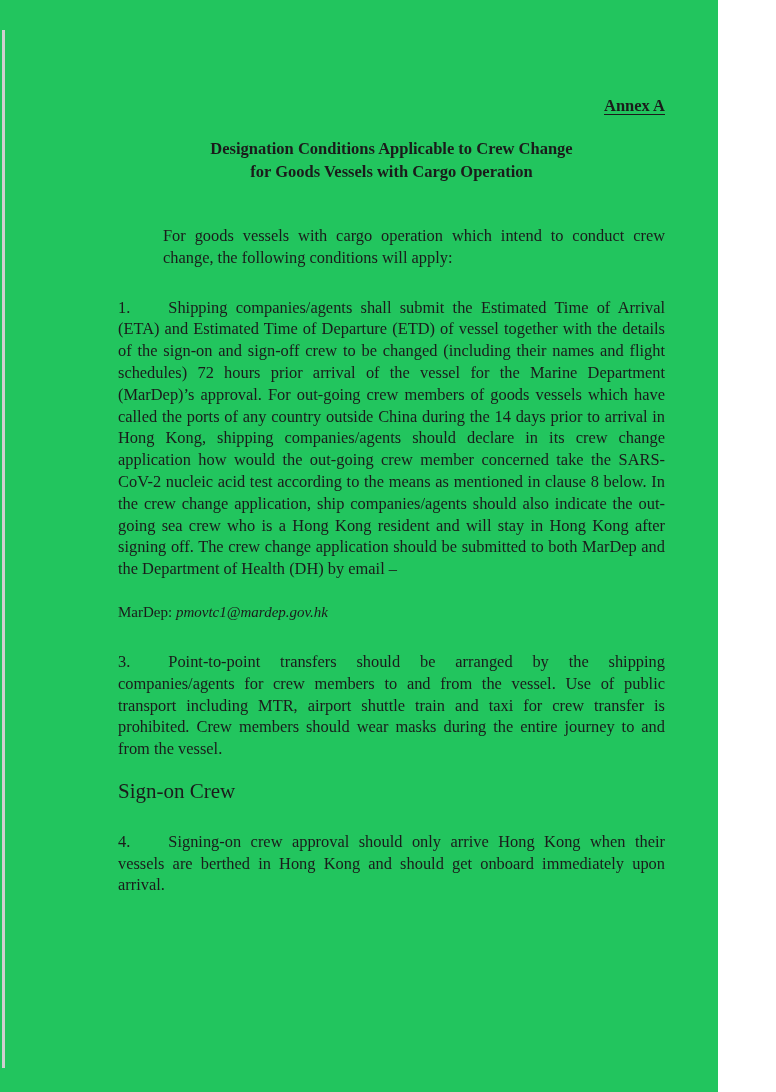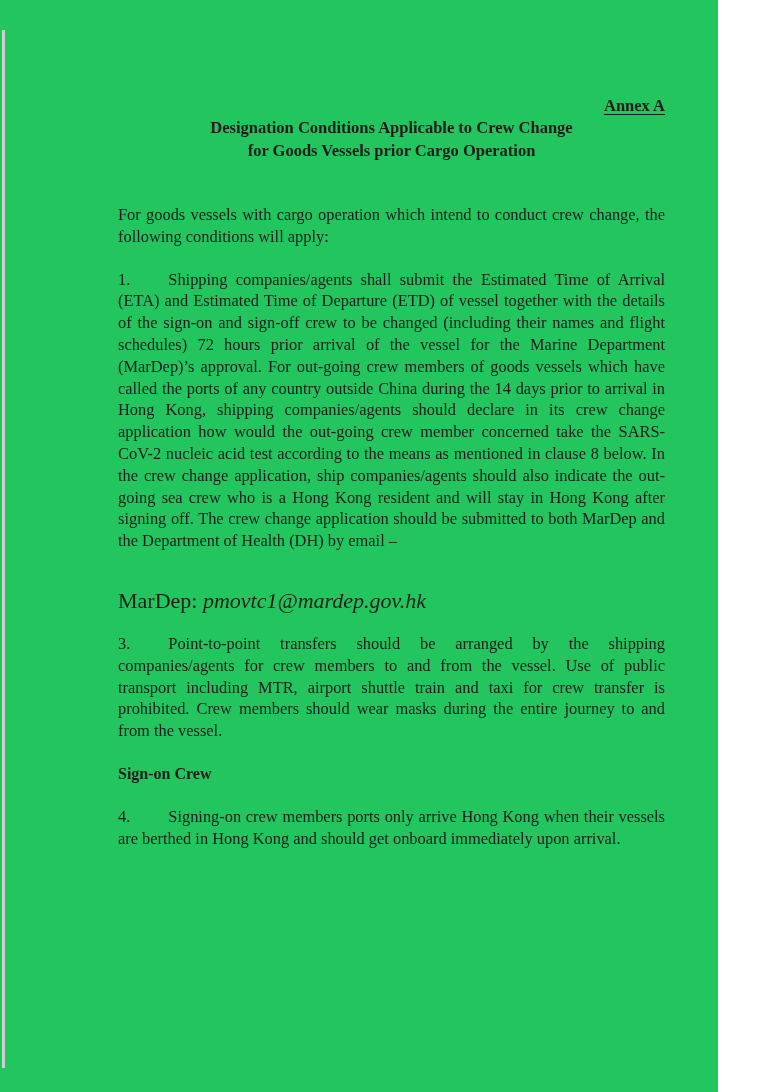--- a/index.html
+++ b/index.html
@@ -32,73 +32,74 @@
   }
   .annex {
     text-align: right;
     font-weight: bold;
     font-size: 16.5px;
     line-height: 22px;
     text-decoration: underline;
     text-underline-offset: 3px;
   }
   .doc-title {
+    margin-top: 21px;
     text-align: center;
     font-weight: bold;
     font-size: 16.5px;
     line-height: 22.5px;
   }
   p { margin: 0; }
   .body-text {
     font-size: 16.4px;
     line-height: 21.8px;
     text-align: justify;
   }
-  .intro { margin-top: 42px; }
-  .clause { margin-top: 21px; }
+  .intro { margin-top: 42px; margin-left: 45px; }
+  .clause { margin-top: 28px; }
   .tab {
     display: inline-block;
     width: 38px;
   }
   .emails {
-    margin-top: 38px;
-    font-size: 22px;
+    margin-top: 21px;
+    font-size: 15px;
     line-height: 22px;
   }
   .emails i { font-style: italic; }
   .section-heading {
     margin: 21px 0 0 0;
-    font-size: 16px;
+    font-size: 21px;
     line-height: 21.8px;
-    font-weight: bold;
+    font-weight: normal;
   }
 </style>
 </head>
 <body>
 
 <div class="page">
   <div class="edge-line"></div>
   <div class="content">
 
     <div class="annex">Annex A</div>
 
     <div class="doc-title">
       <div>Designation Conditions Applicable to Crew Change</div>
-      <div>for Goods Vessels prior Cargo Operation</div>
+      <div>for Goods Vessels with Cargo Operation</div>
     </div>
 
     <p class="body-text intro">For goods vessels with cargo operation which intend to conduct crew change, the following conditions will apply:</p>
 
     <p class="body-text clause"><span class="num">1.</span><span class="tab"></span><span>Shipping companies/agents shall submit the Estimated Time of Arrival (ETA) and Estimated Time of Departure (ETD) of vessel together with the details of the sign-on and sign-off crew to be changed (including their names and flight schedules) 72 hours prior arrival of the vessel for the Marine Department (MarDep)’s approval.  For out-going crew members of goods vessels which have called the ports of any country outside China during the 14 days prior to arrival in Hong Kong, shipping companies/agents should declare in its crew change application how would the out-going crew member concerned take the SARS-CoV-2 nucleic acid test according to the means as mentioned in clause 8 below.  In the crew change application, ship companies/agents should also indicate the out-going sea crew who is a Hong Kong resident and will stay in Hong Kong after signing off.  The crew change application should be submitted to both MarDep and the Department of Health (DH) by email –</span></p>
 
     <div class="emails">
       <div><span>MarDep:</span> <i>pmovtc1@mardep.gov.hk</i></div>
     </div>
 
 
     <p class="body-text clause"><span class="num">3.</span><span class="tab"></span><span>Point-to-point transfers should be arranged by the shipping companies/agents for crew members to and from the vessel.  Use of public transport including MTR, airport shuttle train and taxi for crew transfer is prohibited.  Crew members should wear masks during the entire journey to and from the vessel.</span></p>
 
     <h3 class="section-heading">Sign-on Crew</h3>
 
-    <p class="body-text clause"><span class="num">4.</span><span class="tab"></span><span>Signing-on crew members ports only arrive Hong Kong when their vessels are berthed in Hong Kong and should get onboard immediately upon arrival.</span></p>
+    <p class="body-text clause"><span class="num">4.</span><span class="tab"></span><span>Signing-on crew approval should only arrive Hong Kong when their vessels are berthed in Hong Kong and should get onboard immediately upon arrival.</span></p>
 
   </div>
 </div>
 
 </body></html>

